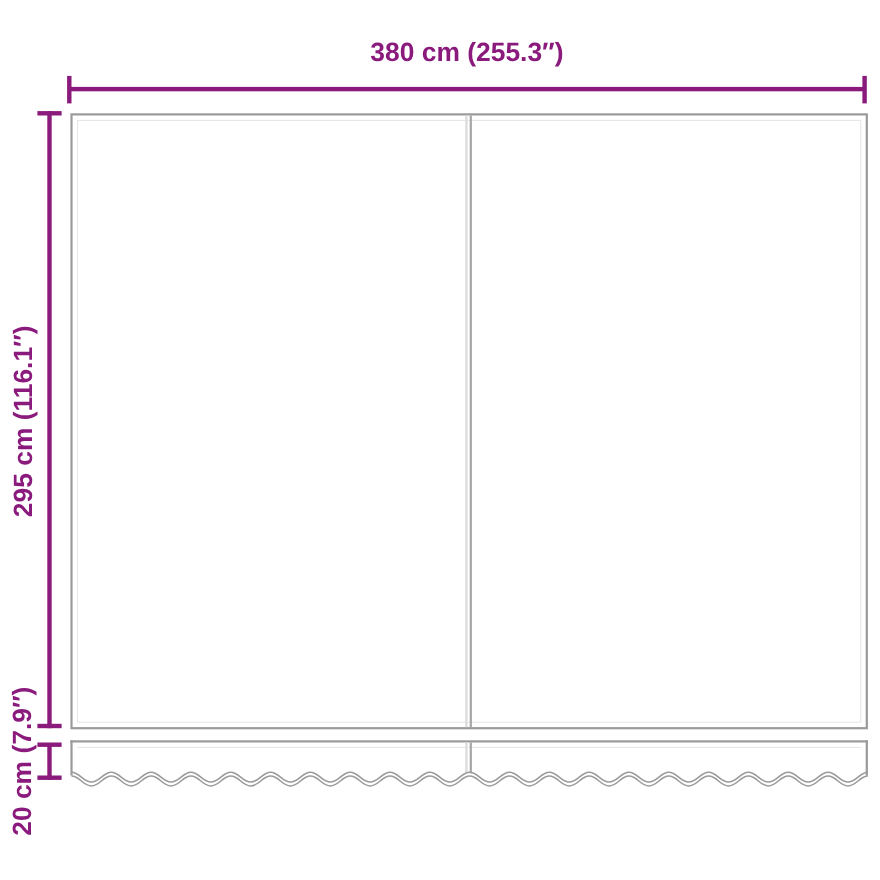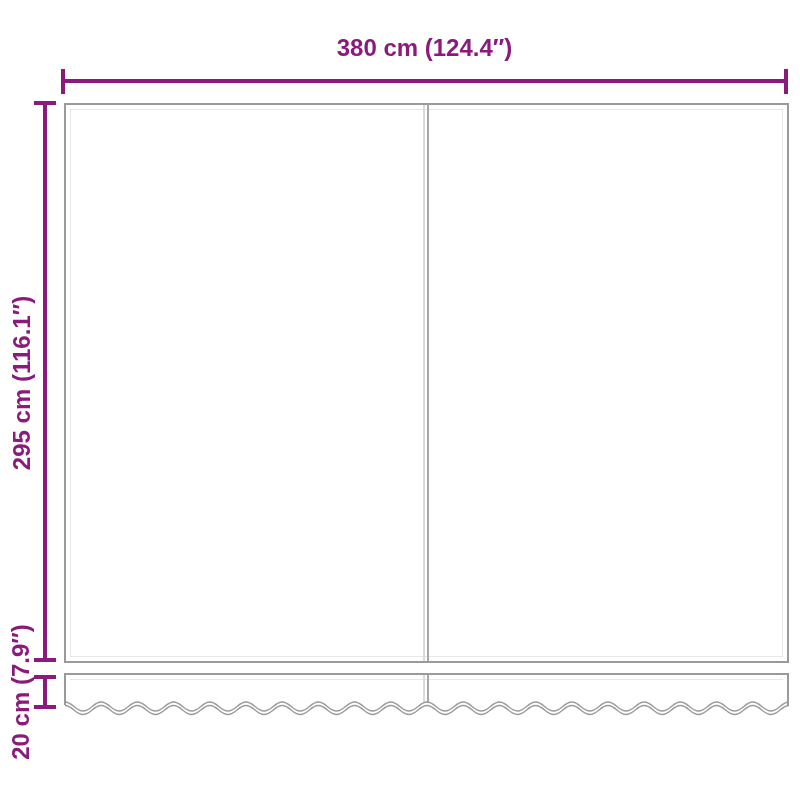--- a/index.html
+++ b/index.html
@@ -63,21 +63,21 @@
     fill: none;
     stroke: #9a9a9a;
     stroke-width: 1.4;
   }
 </style>
 </head>
 <body>
 
 <div id="canvas">
 
-  <div class="abs dim-label h-label">380 cm (124.4″)</div>
+  <div class="abs dim-label h-label">380 cm (255.3″)</div>
   <div class="abs dim dim-line-h" style="left:62px; top:79px; width:725px;"></div>
   <div class="abs dim tick-v" style="left:61px; top:69px;"></div>
   <div class="abs dim tick-v" style="left:784px; top:69px;"></div>
 
   <div class="abs v-label-anchor" style="left:22px; top:383px;">
     <span class="dim-label">295 cm (116.1″)</span>
   </div>
   <div class="abs dim dim-line-v" style="left:43px; top:101px; height:561px;"></div>
   <div class="abs dim tick-h" style="left:34px; top:101px;"></div>
   <div class="abs dim tick-h" style="left:34px; top:658px;"></div>

